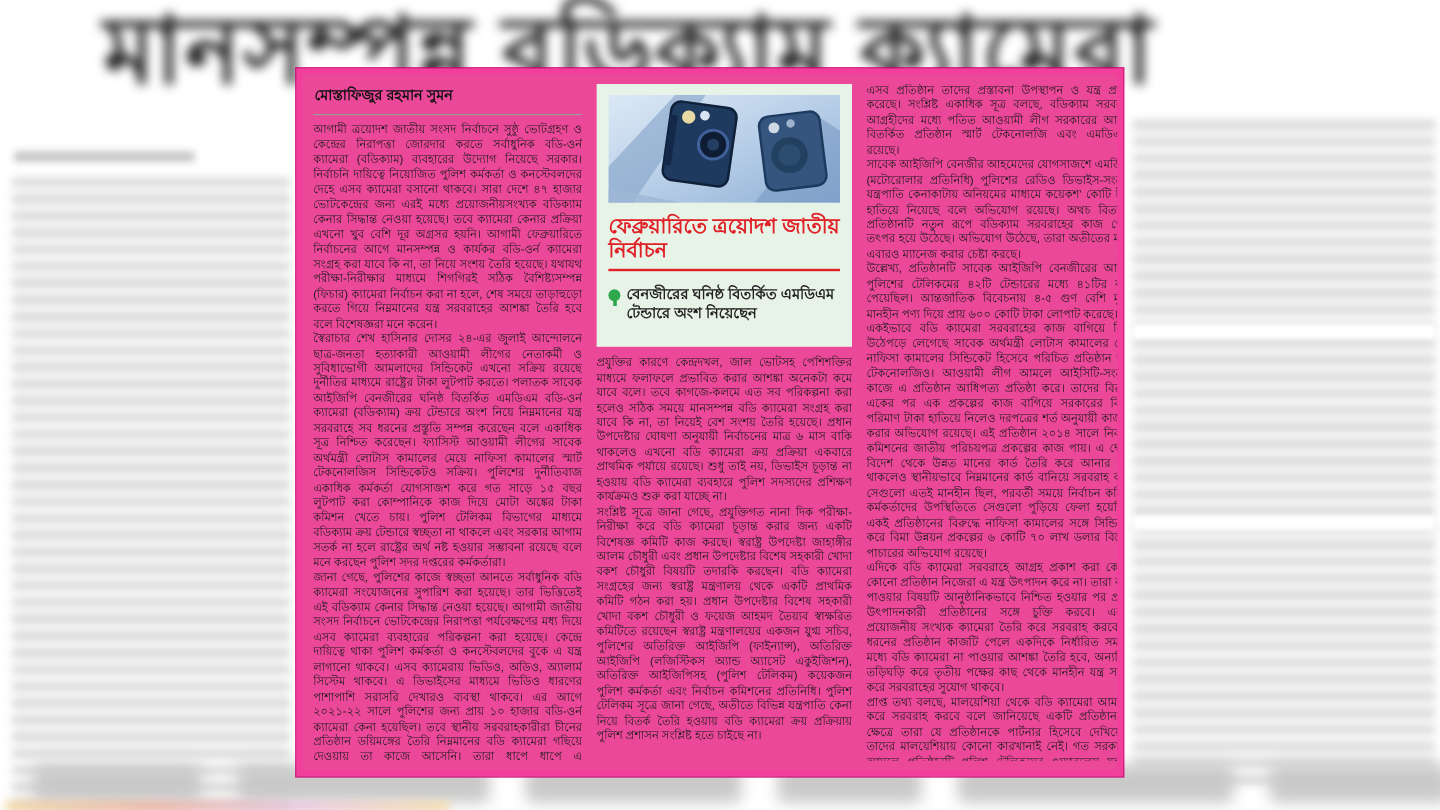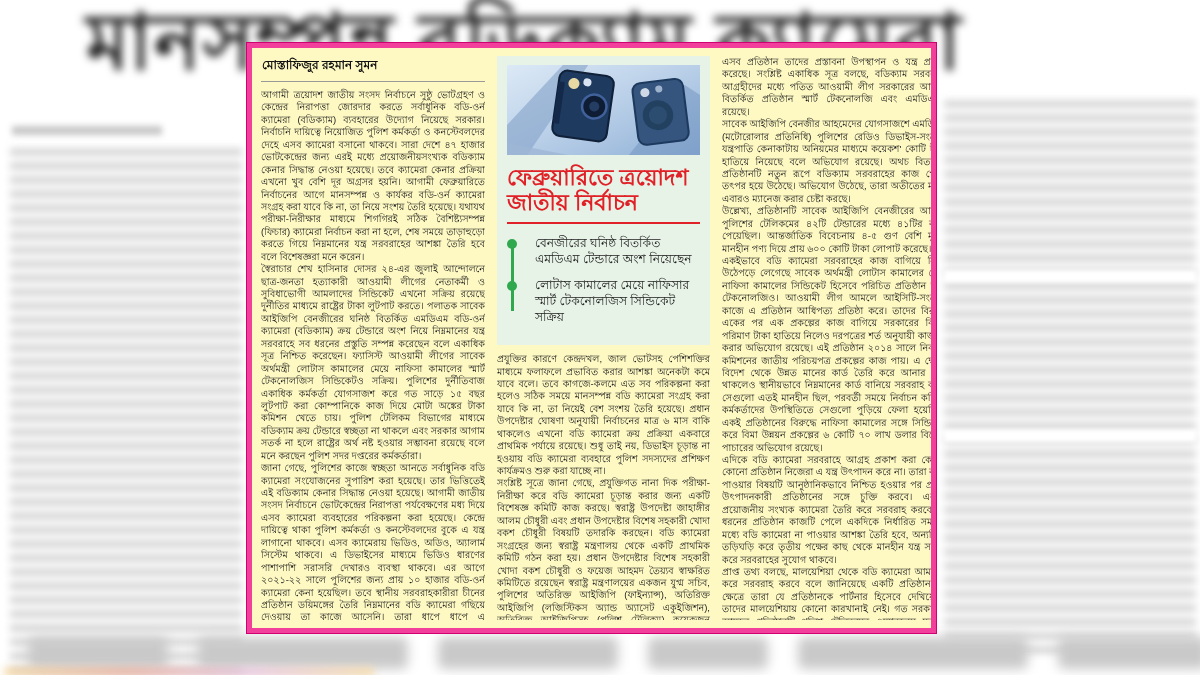--- a/index.html
+++ b/index.html
@@ -17,44 +17,44 @@
   .bg-gap{position:absolute;background:#fff;filter:blur(2px);}
   .gap1{left:944px;top:270px;width:252px;height:12px;}
   .gap2{left:944px;top:430px;width:252px;height:12px;}
   .bg-bottom{position:absolute;left:0;top:630px;width:1200px;height:45px;display:flex;
     align-items:center;gap:30px;padding:0 28px;filter:blur(6px);}
   .bg-bottom .blob{height:32px;background:#c9c9c9;border-radius:6px;flex:none;}
   .bg-bottom-color{position:absolute;left:4px;top:668px;width:370px;height:8px;filter:blur(4px);
     background:linear-gradient(90deg,#f6d9a2,#f0b3a0,#e9c3dd,#f6d9a2);}
 
   
-  .article{position:absolute;left:247px;top:43px;width:689px;height:590px;box-sizing:border-box;
-    background:#fef9c3;border:5px solid var(--border-pink,#f23f9b);outline:1.5px solid #cf0070;
+  .article{position:absolute;left:247px;top:57px;width:689px;height:590px;box-sizing:border-box;
+    background:#ec4899;border:5px solid var(--border-pink,#f23f9b);outline:1.5px solid #cf0070;
     padding:8px 9px;display:flex;gap:12px;overflow:hidden;}
   .col{overflow:hidden;}
   .col1{width:224px;flex:none;}
   .col2{width:213px;flex:none;}
   .col3{width:225px;flex:none;}
 
   .byline{font-size:12px;font-weight:700;color:#111;padding:0 0 5px 1px;margin:0 0 7px;
     border-bottom:1px solid #9a9a9a;}
   .para{font-size:9.5px;line-height:1.31;text-align:justify;margin:0;color:#1a1a1a;}
 
   
   .infobox{background:var(--infobox-bg,#e8f3e7);padding:9px 10px 4px;margin-bottom:8px;}
   .photo-wrap{display:block;width:100%;height:90px;margin:0 0 10px;}
   .photo-wrap svg{display:block;width:100%;height:100%;}
-  .infobox-headline{font-size:22px;font-weight:700;color:var(--headline-red,#e02228);
+  .infobox-headline{font-size:17px;font-weight:700;color:var(--headline-red,#e02228);
     margin:0 0 6px;line-height:1.15;}
   .red-rule{height:2px;background:var(--headline-red,#e02228);margin:0 0 11px;}
   .bullets{list-style:none;margin:0;padding:0 0 6px;position:relative;}
   .bullet-connector{position:absolute;left:3.5px;top:9px;bottom:30px;width:3px;
     background:var(--bullet-green,#2fa84e);}
-  .bullets li{display:flex;gap:18px;margin:4px 0 10px;font-size:12.2px;line-height:1.32;
-    color:#222;font-weight:400;}
+  .bullets li{display:flex;gap:5px;margin:4px 0 10px;font-size:12.2px;line-height:1.32;
+    color:#222;font-weight:700;}
   .dot{width:10px;height:10px;border-radius:50%;background:var(--bullet-green,#2fa84e);
     flex:none;margin-top:4px;position:relative;z-index:1;}
 </style>
 </head>
 <body>
 
 <div class="page">
 
   <div class="bg-headline">মানসম্পন্ন বডিক্যাম ক্যামেরা</div>
   <div class="bg-left-byline"></div>
@@ -117,24 +117,20 @@
           </svg>
         </span>
         <h2 class="infobox-headline">ফেব্রুয়ারিতে ত্রয়োদশ জাতীয় নির্বাচন</h2>
         <div class="red-rule"></div>
         <ul class="bullets">
           <span class="bullet-connector"></span>
         <li>
               <span class="dot"></span>
               <span>বেনজীরের ঘনিষ্ঠ বিতর্কিত এমডিএম টেন্ডারে অংশ নিয়েছেন</span>
             </li>
-            <li>
-              <span class="dot"></span>
-              <span>লোটাস কামালের মেয়ে নাফিসার স্মার্ট টেকনোলজিস সিন্ডিকেট সক্রিয়</span>
-            </li>
           </ul>
       </div>
       <div>
           <p class="para">প্রযুক্তির কারণে কেন্দ্রদখল, জাল ভোটসহ পেশিশক্তির মাধ্যমে ফলাফলে প্রভাবিত করার আশঙ্কা অনেকটা কমে যাবে বলে। তবে কাগজে-কলমে এত সব পরিকল্পনা করা হলেও সঠিক সময়ে মানসম্পন্ন বডি ক্যামেরা সংগ্রহ করা যাবে কি না, তা নিয়েই বেশ সংশয় তৈরি হয়েছে। প্রধান উপদেষ্টার ঘোষণা অনুযায়ী নির্বাচনের মাত্র ৬ মাস বাকি থাকলেও এখনো বডি ক্যামেরা ক্রয় প্রক্রিয়া একবারে প্রাথমিক পর্যায়ে রয়েছে। শুধু তাই নয়, ডিভাইস চূড়ান্ত না হওয়ায় বডি ক্যামেরা ব্যবহারে পুলিশ সদস্যদের প্রশিক্ষণ কার্যক্রমও শুরু করা যাচ্ছে না।</p>
           <p class="para">সংশ্লিষ্ট সূত্রে জানা গেছে, প্রযুক্তিগত নানা দিক পরীক্ষা-নিরীক্ষা করে বডি ক্যামেরা চূড়ান্ত করার জন্য একটি বিশেষজ্ঞ কমিটি কাজ করছে। স্বরাষ্ট্র উপদেষ্টা জাহাঙ্গীর আলম চৌধুরী এবং প্রধান উপদেষ্টার বিশেষ সহকারী খোদা বকশ চৌধুরী বিষয়টি তদারকি করছেন। বডি ক্যামেরা সংগ্রহের জন্য স্বরাষ্ট্র মন্ত্রণালয় থেকে একটি প্রাথমিক কমিটি গঠন করা হয়। প্রধান উপদেষ্টার বিশেষ সহকারী খোদা বকশ চৌধুরী ও ফয়েজ আহমদ তৈয়্যব স্বাক্ষরিত কমিটিতে রয়েছেন স্বরাষ্ট্র মন্ত্রণালয়ের একজন যুগ্ম সচিব, পুলিশের অতিরিক্ত আইজিপি (ফাইন্যান্স), অতিরিক্ত আইজিপি (লজিস্টিকস অ্যান্ড অ্যাসেট একুইজিশন), অতিরিক্ত আইজিপিসহ (পুলিশ টেলিকম) কয়েকজন পুলিশ কর্মকর্তা এবং নির্বাচন কমিশনের প্রতিনিধি। পুলিশ টেলিকম সূত্রে জানা গেছে, অতীতে বিভিন্ন যন্ত্রপাতি কেনা নিয়ে বিতর্ক তৈরি হওয়ায় বডি ক্যামেরা ক্রয় প্রক্রিয়ায় পুলিশ প্রশাসন সংশ্লিষ্ট হতে চাইছে না।</p>
         </div>
     </div>
 
     <div class="col col3">
       <div>

